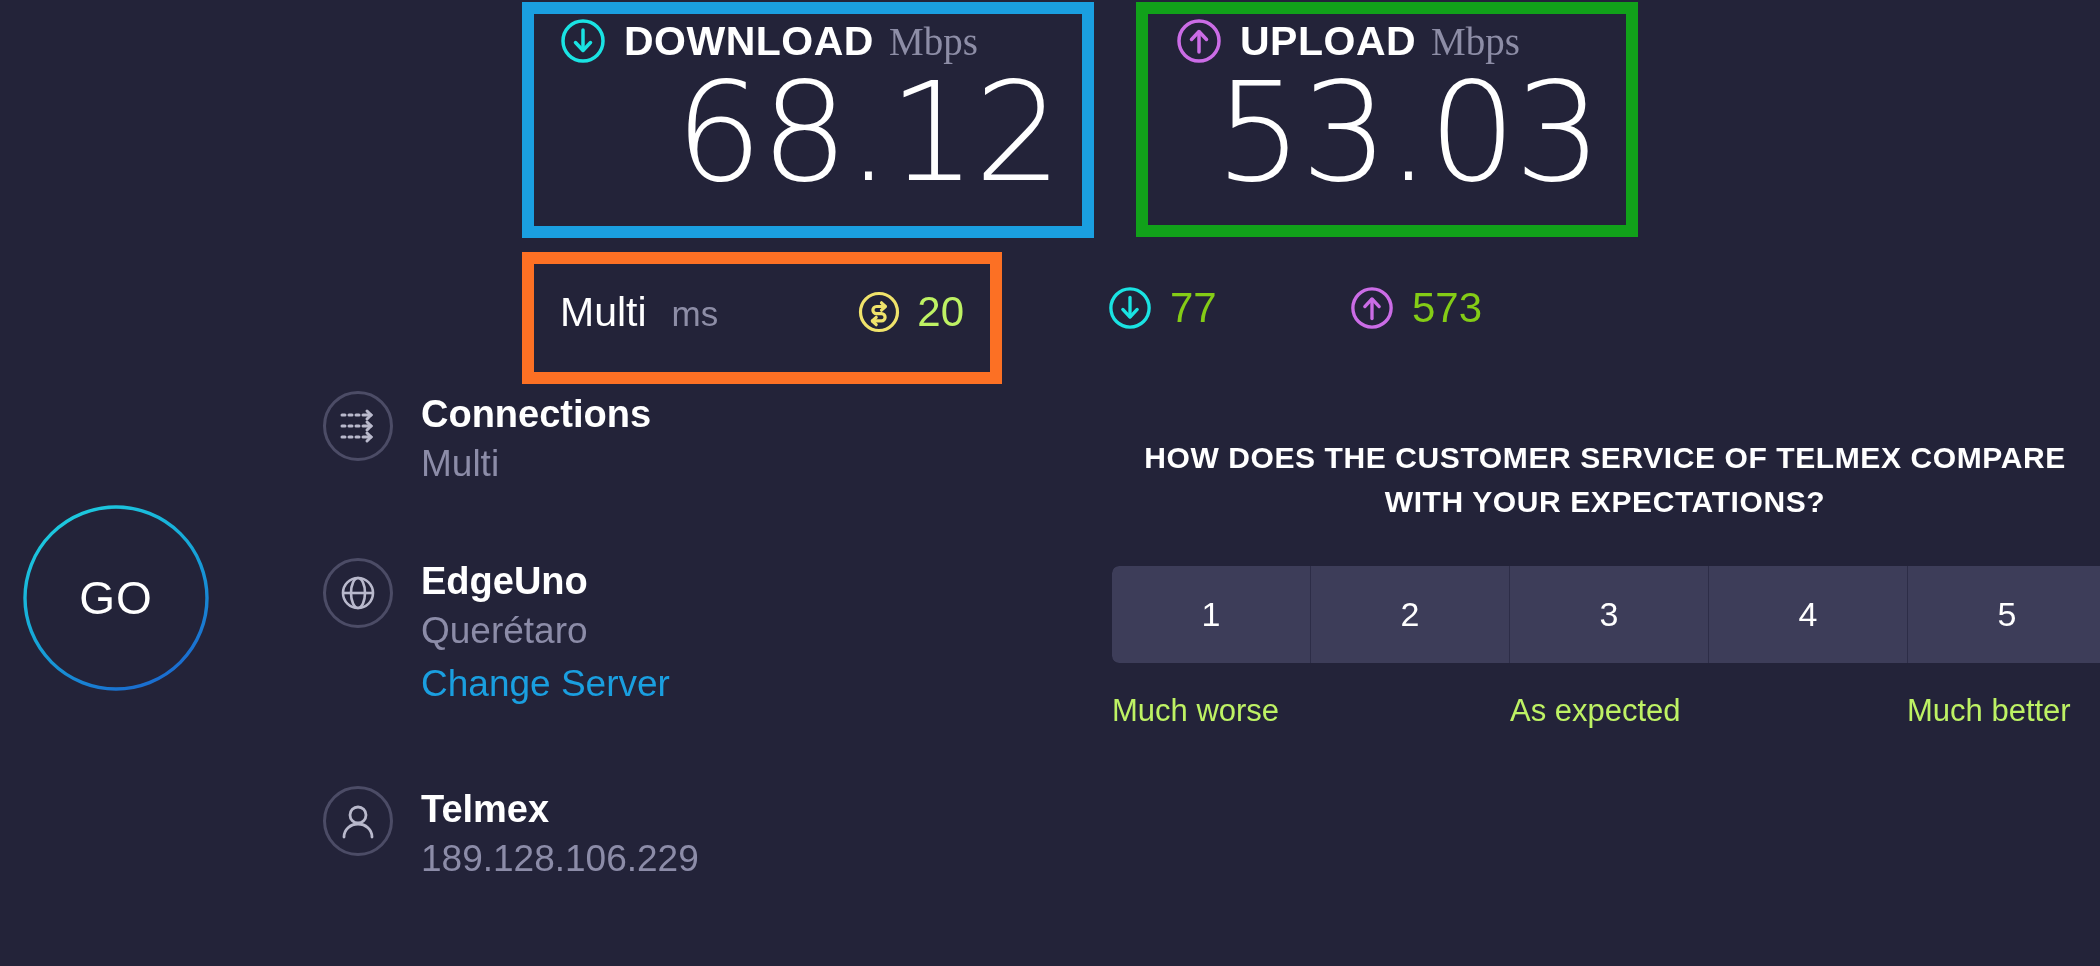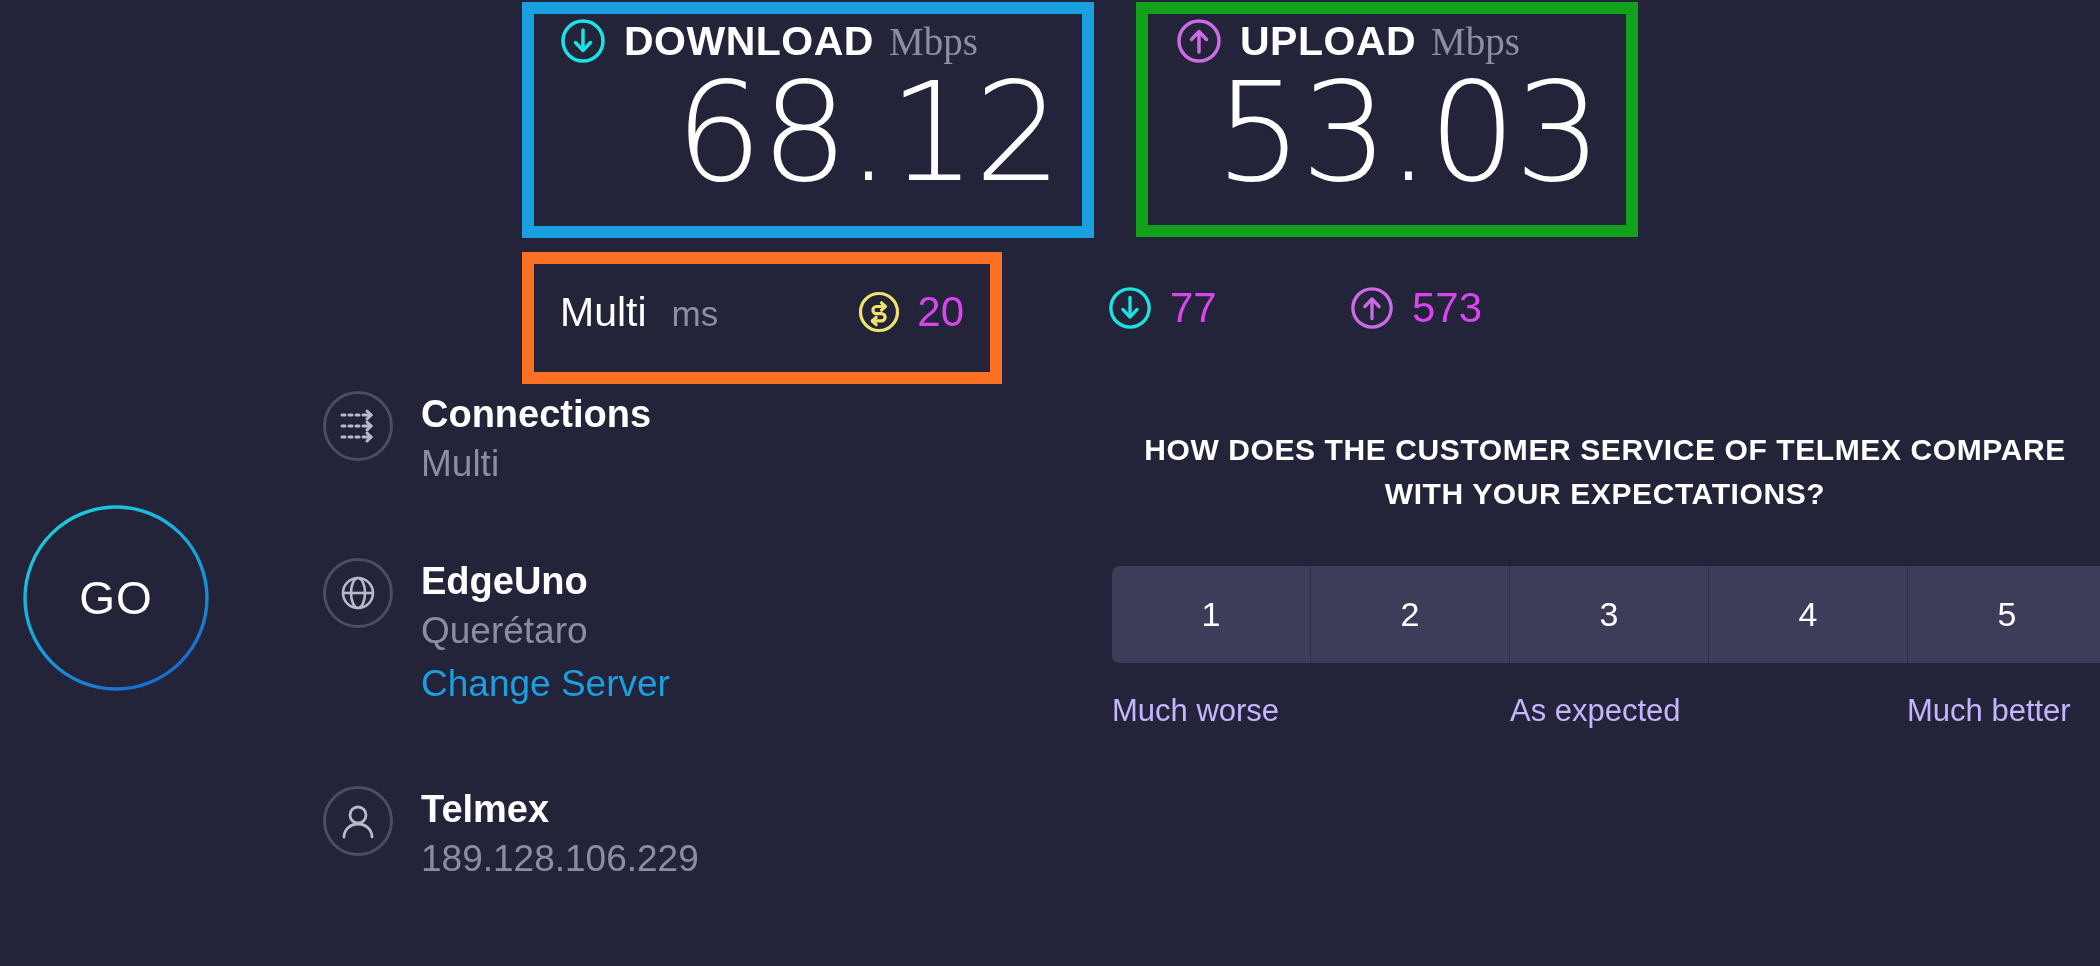--- a/index.html
+++ b/index.html
@@ -101,31 +101,31 @@
     font-size: 41px;
     color: #ffffff;
   }
   .ping-unit {
     font-size: 35px;
     color: #8d8da6;
     margin-left: 25px;
   }
   .ping-right { display: flex; align-items: center; }
   .ping-right .ping-ico { margin-right: 16px; display: block; }
-  .ping-value { font-size: 42px; color: #d946ef; }
+  .ping-value { font-size: 42px; color: #bef264; }
 
   
   .lat-item {
     position: absolute;
     display: flex;
     align-items: center;
     white-space: nowrap;
   }
   .lat-item .lat-ico { margin-right: 18px; display: block; }
-  .lat-val { font-size: 42px; color: #d946ef; }
+  .lat-val { font-size: 42px; color: #84cc16; }
   #lat-down { left: 1108px; top: 284px; }
   #lat-up   { left: 1350px; top: 284px; }
 
   
   #go-button {
     position: absolute;
     left: 22px; top: 504px;
     width: 188px; height: 188px;
     border-radius: 50%;
     display: flex;
@@ -189,21 +189,21 @@
     width: 990px;
   }
   .survey-question {
     font-size: 30px;
     font-weight: bold;
     color: #ffffff;
     text-align: center;
     line-height: 1.45;
     letter-spacing: 0.6px;
     width: 930px;
-    margin: 8px auto;
+    margin: 16px auto;
   }
   #rating-scale {
     position: absolute;
     left: 1112px; top: 566px;
     display: flex;
     height: 97px;
     border-radius: 7px 0 0 7px;
     overflow: hidden;
   }
   .rating-btn {
@@ -224,21 +224,21 @@
   .rating-btn:first-child { border-radius: 7px 0 0 7px; }
   #rating-labels {
     position: absolute;
     left: 1112px; top: 693px;
     width: 988px;
     height: 40px;
   }
   .rating-label {
     position: absolute;
     font-size: 31px;
-    color: #c4b5fd;
+    color: #bef264;
     white-space: nowrap;
     top: 0;
   }
   .rl-0 { left: 0px; }
   .rl-1 { left: 398px; }
   .rl-2 { left: 795px; }
 </style>
 </head>
 <body>
 

